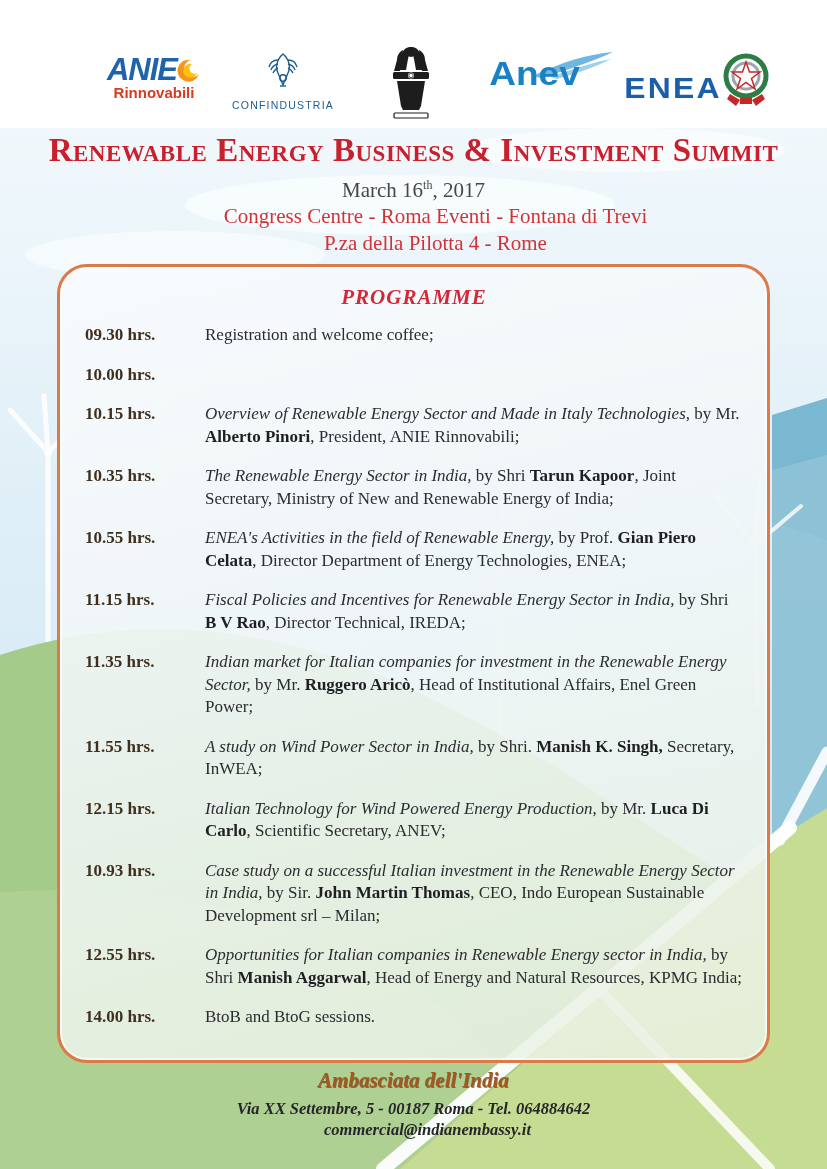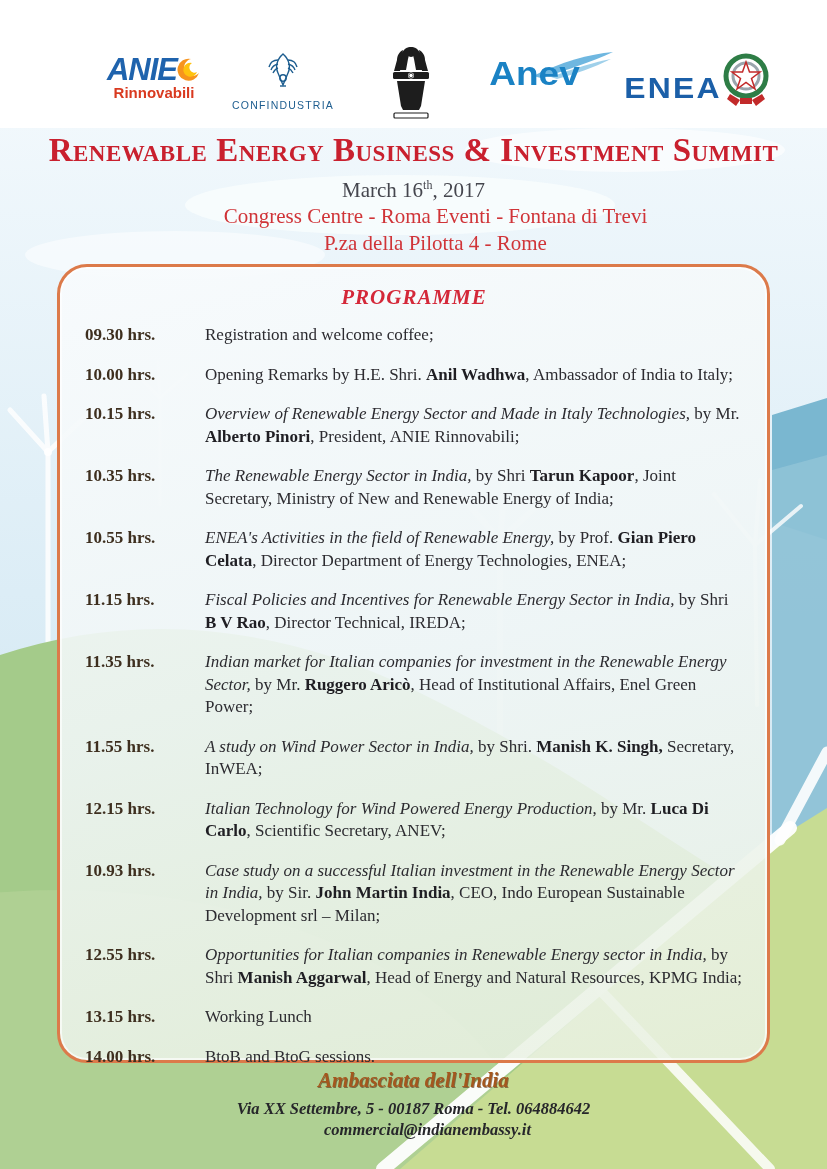--- a/index.html
+++ b/index.html
@@ -6,21 +6,21 @@
   .page{
     position:relative;width:827px;height:1169px;margin:0 auto;
     background:#eef5fa;overflow:hidden;
     font-family:"Liberation Serif","DejaVu Serif",serif;
   }
   svg.bg{position:absolute;left:0;top:0;z-index:0;}
   
   .topband{position:absolute;left:0;top:0;width:827px;height:128px;background:#ffffff;z-index:2;}
   .logo{position:absolute;text-align:center;}
   .logo-anie{left:98px;top:56px;width:112px;}
-  .anie-row{display:flex;align-items:center;justify-content:center;}
+  .anie-row{display:flex;align-items:flex-end;justify-content:center;}
   .anie-word{font-family:"Liberation Sans",sans-serif;font-weight:bold;font-style:italic;
     font-size:31px;line-height:28px;color:#1f63ad;letter-spacing:-1px;}
   .anie-sub{font-family:"Liberation Sans",sans-serif;font-weight:bold;font-size:15px;
     line-height:15px;color:#d93a20;margin-top:1px;letter-spacing:0px;}
   .logo-conf{left:228px;top:52px;width:110px;}
   .conf-label{font-family:"Liberation Sans",sans-serif;font-size:10.5px;letter-spacing:1.2px;
     color:#1d5d8f;margin-top:3px;}
   .logo-india{left:388px;top:44px;width:46px;height:76px;}
   .logo-anev{left:452px;top:56px;width:165px;height:52px;}
   .anev-word{font-family:"Liberation Sans",sans-serif;font-weight:bold;font-size:37px;
@@ -184,21 +184,20 @@
 
   <div class="progbox">
     <div class="prog-heading">PROGRAMME</div>
     <div id="programme-list">
         <div class="prog-row">
           <div class="prog-time">09.30 hrs.</div>
           <div class="prog-desc"><span class="run-n">Registration and welcome coffee;</span></div>
         </div>
         <div class="prog-row">
           <div class="prog-time">10.00 hrs.</div>
-          <div class="prog-desc"><span class="run-n">Opening Remarks by H.E. Shri. </span><span class="run-b">Anil Wadhwa</span><span class="run-n">, Ambassador of India to Italy;</span></div>
         </div>
         <div class="prog-row">
           <div class="prog-time">10.15 hrs.</div>
           <div class="prog-desc"><span class="run-i">Overview of Renewable Energy Sector and Made in Italy Technologies,</span><span class="run-n"> by Mr. </span><span class="run-b">Alberto Pinori</span><span class="run-n">, President, ANIE Rinnovabili;</span></div>
         </div>
         <div class="prog-row">
           <div class="prog-time">10.35 hrs.</div>
           <div class="prog-desc"><span class="run-i">The Renewable Energy Sector in India,</span><span class="run-n"> by Shri </span><span class="run-b">Tarun Kapoor</span><span class="run-n">, Joint Secretary, Ministry of New and Renewable Energy of India;</span></div>
         </div>
         <div class="prog-row">
@@ -216,29 +215,25 @@
         <div class="prog-row">
           <div class="prog-time">11.55 hrs.</div>
           <div class="prog-desc"><span class="run-i">A study on Wind Power Sector in India,</span><span class="run-n"> by Shri. </span><span class="run-b">Manish K. Singh,</span><span class="run-n"> Secretary, InWEA;</span></div>
         </div>
         <div class="prog-row">
           <div class="prog-time">12.15 hrs.</div>
           <div class="prog-desc"><span class="run-i">Italian Technology for Wind Powered Energy Production</span><span class="run-n">, by Mr. </span><span class="run-b">Luca Di Carlo</span><span class="run-n">, Scientific Secretary, ANEV;</span></div>
         </div>
         <div class="prog-row">
           <div class="prog-time">10.93 hrs.</div>
-          <div class="prog-desc"><span class="run-i">Case study on a successful Italian investment in the Renewable Energy Sector in India,</span><span class="run-n"> by Sir. </span><span class="run-b">John Martin India</span><span class="run-n">, CEO, Indo European Sustainable Development srl – Milan;</span></div>
+          <div class="prog-desc"><span class="run-i">Case study on a successful Italian investment in the Renewable Energy Sector in India,</span><span class="run-n"> by Sir. </span><span class="run-b">John Martin Thomas</span><span class="run-n">, CEO, Indo European Sustainable Development srl – Milan;</span></div>
         </div>
         <div class="prog-row">
           <div class="prog-time">12.55 hrs.</div>
           <div class="prog-desc"><span class="run-i">Opportunities for Italian companies in Renewable Energy sector in India,</span><span class="run-n"> by Shri </span><span class="run-b">Manish Aggarwal</span><span class="run-n">, Head of Energy and Natural Resources, KPMG India;</span></div>
-        </div>
-        <div class="prog-row">
-          <div class="prog-time">13.15 hrs.</div>
-          <div class="prog-desc"><span class="run-n">Working Lunch</span></div>
         </div>
         <div class="prog-row">
           <div class="prog-time">14.00 hrs.</div>
           <div class="prog-desc"><span class="run-n">BtoB and BtoG sessions.</span></div>
         </div>
       </div>
   </div>
 
   <div class="footer">
     <div class="footer-org">Ambasciata dell'India</div>

